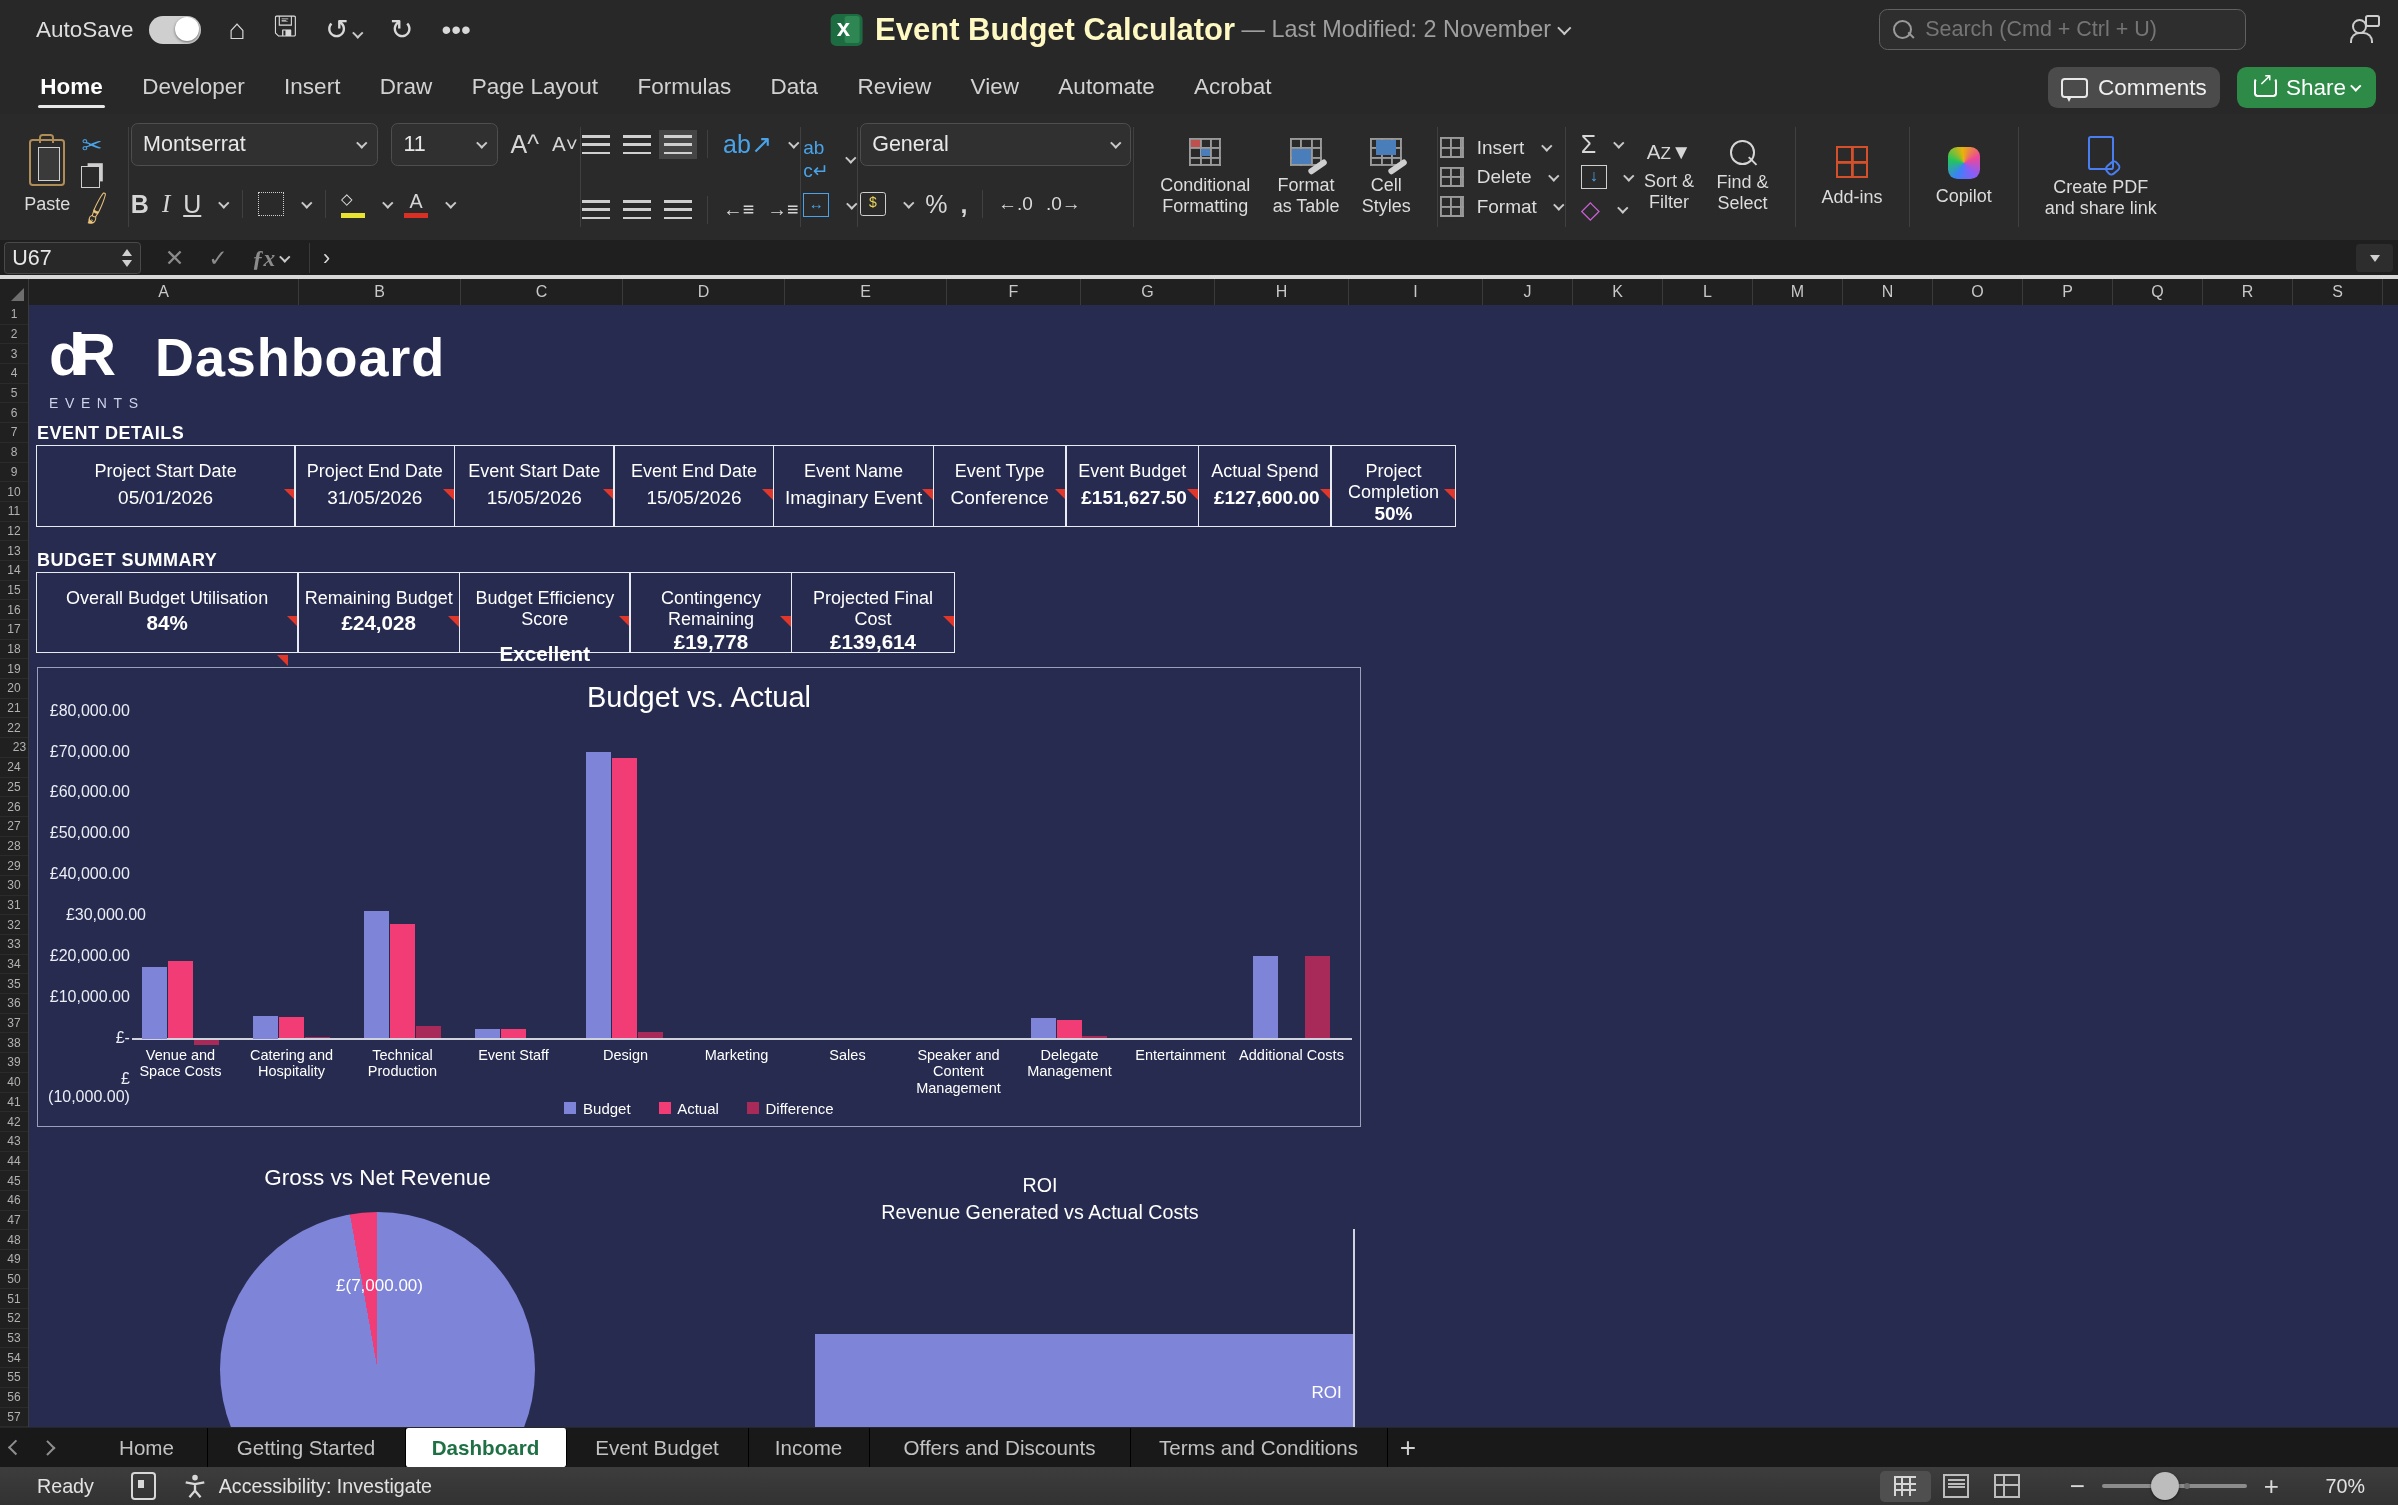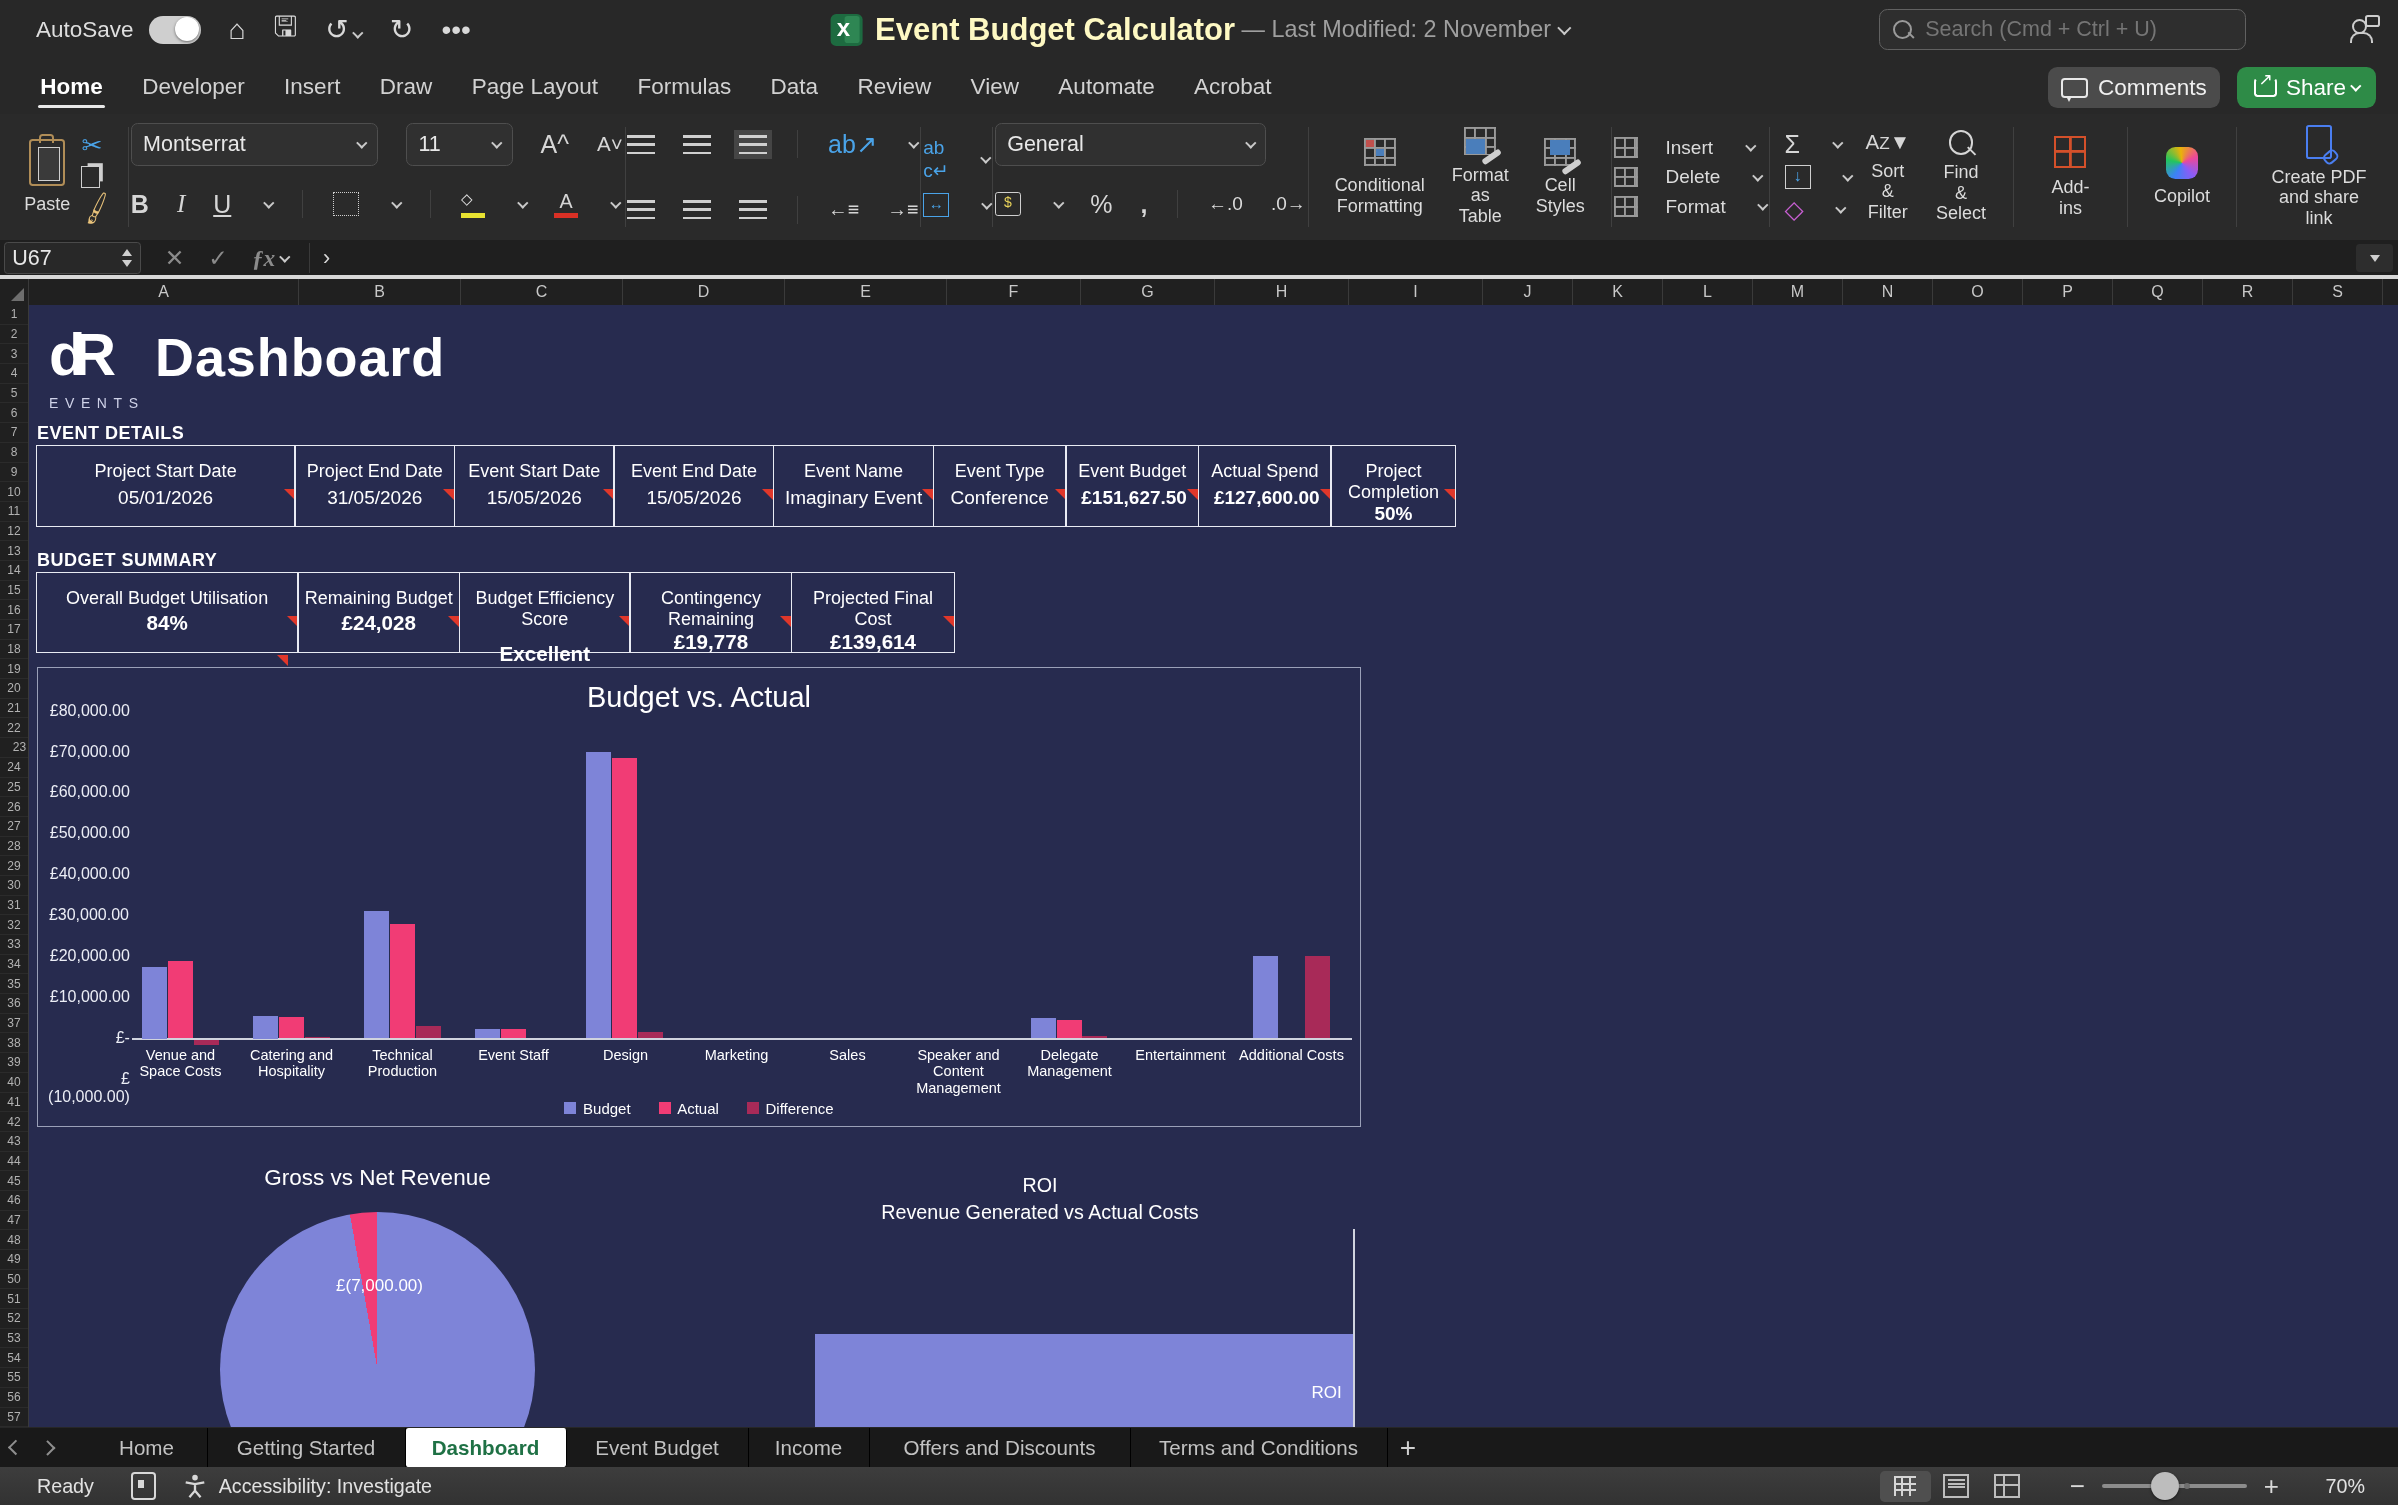--- a/index.html
+++ b/index.html
@@ -42,21 +42,21 @@
   #share-btn{position:absolute;left:2237px;top:67px;width:139px;height:41px;background:#2e8b47;border-radius:9.4px;display:flex;align-items:center;justify-content:center;font-size:22.5px;color:#fff;}
   .share-ic{width:19px;height:15px;border:2.3px solid #fff;border-radius:3.7px;border-top-color:transparent;position:relative;margin-right:9.4px;}
   .share-ic:after{content:"↗";position:absolute;left:2.8px;top:-11.2px;font-size:17px;color:#fff;}
 
   
   #ribbon{left:0;top:114px;width:2399px;height:126px;background:#2a2a2a;display:flex;align-items:stretch;border-bottom:0.9px solid #1c1c1c;}
   .rgroup{display:flex;align-items:center;padding:0 13px;}
   .rdivider{width:0.9px;background:#404040;margin:13px 1.9px;}
   .bigbtn{display:flex;flex-direction:column;align-items:center;justify-content:center;padding:0 11.2px;font-size:18px;color:#dcdcdc;text-align:center;line-height:20.6px;}
   .two-row{display:flex;flex-direction:column;justify-content:center;gap:11.2px;}
-  .rrow{display:flex;align-items:center;gap:28px;}
+  .rrow{display:flex;align-items:center;gap:13px;}
   .combo{background:#303030;border:0.9px solid #4e4e4e;border-radius:6.6px;height:41px;display:flex;align-items:center;justify-content:space-between;padding:0 11.2px;font-size:21.5px;color:#e8e8e8;}
   .ribbon-glyph{font-size:25px;color:#d6d6d6;}
   .hlines{width:28px;height:19.7px;background:repeating-linear-gradient(#cfcfcf 0 2.8px,transparent 2.8px 8.4px);}
   .hlines.sel{outline:5.6px solid #454545;background-color:#454545;}
   .clipboard{width:32px;height:43px;border:2.8px solid #b08d57;border-radius:3.7px;position:relative;background:#2a2a2a;}
   .clipboard:after{content:"";position:absolute;left:6.6px;top:5.6px;width:20.6px;height:32px;background:#3a3a3a;border:1.9px solid #d0d0d0;}
   .clipboard:before{content:"";position:absolute;left:7.5px;top:-7.5px;width:11.2px;height:6.6px;border:2.8px solid #b08d57;border-bottom:none;border-radius:3.7px 3.7px 0 0;}
   .grid-ic{width:32px;height:28px;background:
       linear-gradient(#9a9a9a 0 0) 0 0/100% 1.9px no-repeat,
       linear-gradient(#9a9a9a 0 0) 0 100%/100% 1.9px no-repeat,
@@ -601,21 +601,21 @@
     <div class="redmark" style="position:absolute;left:277px;top:350px;right:auto"></div>
 
     <div id="chartbox">
       <div id="chart-title">Budget vs. Actual</div>
       <div id="plot"></div>
     <div class="ylab" style="left: 1.9px; top: 34px;">£80,000.00</div>
         <div class="ylab" style="left: 1.9px; top: 75px;">£70,000.00</div>
         <div class="ylab" style="left: 1.9px; top: 115px;">£60,000.00</div>
         <div class="ylab" style="left: 1.9px; top: 156px;">£50,000.00</div>
         <div class="ylab" style="left: 1.9px; top: 197px;">£40,000.00</div>
-        <div class="ylab" style="left: 1px; top: 238px;">£30,000.00</div>
+        <div class="ylab" style="left: 18px; top: 238px;">£30,000.00</div>
         <div class="ylab" style="left: 1.9px; top: 279px;">£20,000.00</div>
         <div class="ylab" style="left: 1.9px; top: 320px;">£10,000.00</div>
         <div class="ylab" style="left: 1.9px; top: 361px;">£-</div>
         <div class="ylab" style="left: 1.9px; top: 402px;">£(10,000.00)</div>
         <div class="xaxis" style="left: 94px; width: 1220px; top: 370px;"></div>
         <div class="bar" style="left: 104px; width: 25px; height: 72px; top: 299px; background: rgb(126, 132, 216);"></div>
         <div class="bar" style="left: 130px; width: 25px; height: 77px; top: 293px; background: rgb(241, 60, 117);"></div>
         <div class="bar" style="left: 156px; width: 25px; height: 5.1px; top: 372px; background: rgb(168, 42, 88);"></div>
         <div class="catlab" style="left: 88px; top: 379px;">Venue and Space Costs</div>
         <div class="bar" style="left: 215px; width: 25px; height: 22.5px; top: 348px; background: rgb(126, 132, 216);"></div>

